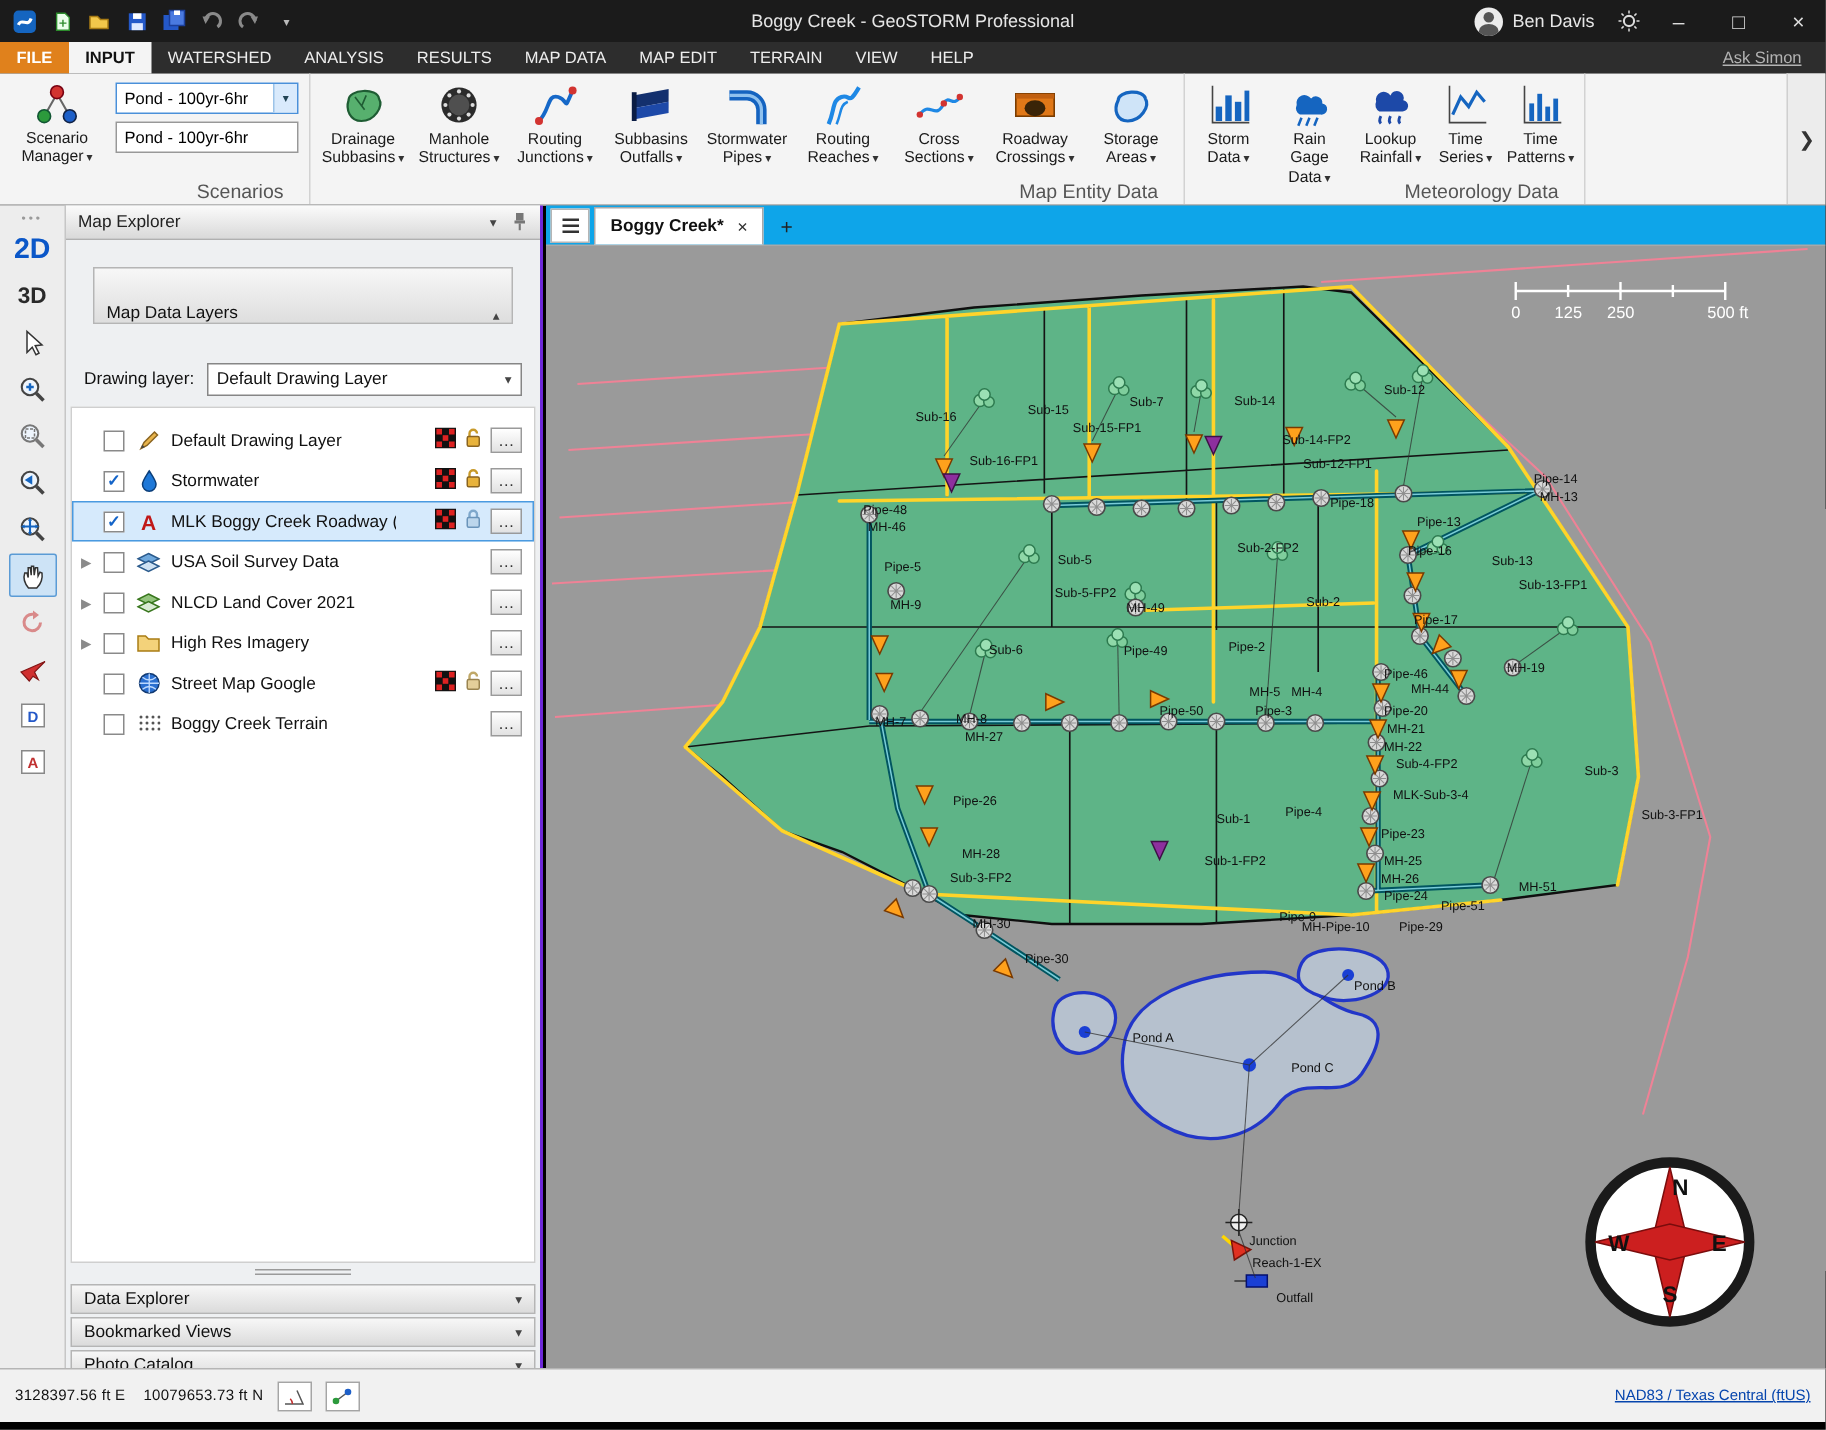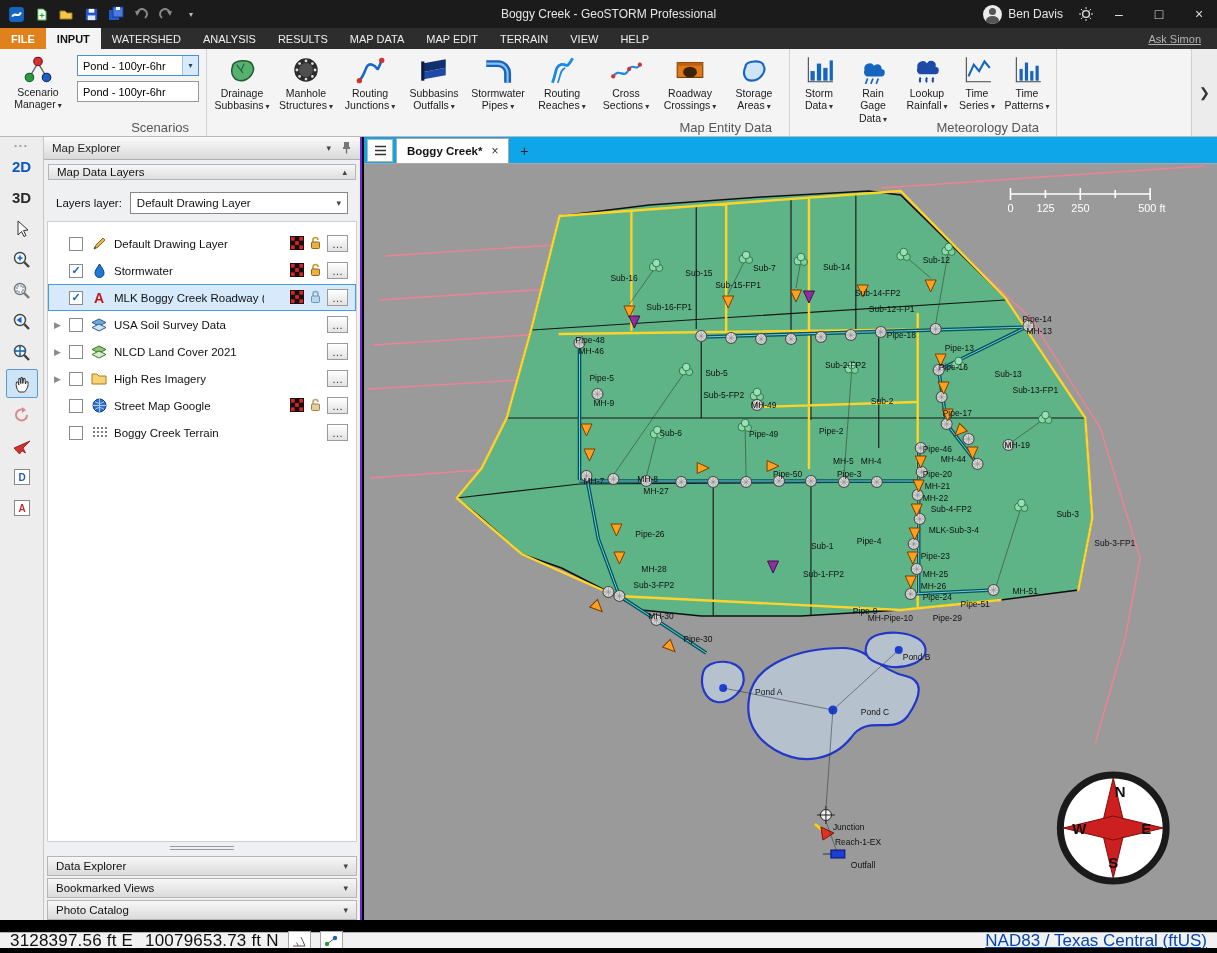--- a/index.html
+++ b/index.html
@@ -34,28 +34,28 @@
 .rexp{margin-left:auto;width:26px;background:#ececec;border-left:1px solid #cfcfcf;display:flex;align-items:center;justify-content:center;color:#333;font-size:13px}
 .scen-btn{width:70px;display:flex;flex-direction:column;align-items:center;padding-top:3px;font-size:10.5px;line-height:1.18;text-align:center;color:#1a1a1a}
 .scen-col{display:flex;flex-direction:column;gap:5px;padding:4px 4px 0}
 .combo{width:122px;height:21px;border:1px solid #4a90d9;background:#fff;font-size:11px;display:flex;align-items:center;padding-left:5px}
 .combo .dd{margin-left:auto;width:16px;height:100%;background:#d9eafc;border-left:1px solid #9cc3e8;display:flex;align-items:center;justify-content:center;font-size:8px;color:#245}
 .tbox{width:122px;height:21px;border:1px solid #989898;background:#fff;font-size:11px;display:flex;align-items:center;padding-left:5px}
 
 .lefttool{position:absolute;left:0;top:137px;width:44px;bottom:33px;background:#ededed;border-right:1px solid #c6c6c6;display:flex;flex-direction:column;align-items:center;padding-top:3px;gap:2px}
 .ltb{width:32px;height:29px;display:flex;align-items:center;justify-content:center;border:1px solid transparent;border-radius:2px}
 .ltb.sel{background:#cde3f6;border-color:#5b9bd5}
-.lt2d{font-weight:bold;font-size:15px;color:#0b57c8}
+.lt2d{font-weight:bold;font-size:19px;color:#0b57c8}
 .lt3d{font-weight:bold;font-size:15px;color:#2a2a2a}
 .grip{color:#9a9a9a;font-size:8px;letter-spacing:2px;height:10px;display:flex;align-items:center}
 
 .panel{position:absolute;left:44px;top:137px;width:318px;bottom:33px;background:#eef0f2;border-right:2px solid #6d28d9;display:flex;flex-direction:column}
 .phead{height:23px;background:linear-gradient(#fbfbfb,#d9d9d9);border-bottom:1px solid #b0b0b0;display:flex;align-items:center;padding:0 8px;font-size:11.5px;color:#222}
 .phead .sp{margin-left:auto;display:flex;gap:10px;align-items:center;color:#444;font-size:9px}
-.sechead{margin:4px;height:16px;background:linear-gradient(#f7f7f7,#dedede);border:1px solid #b5b5b5;display:flex;align-items:center;padding:0 8px;font-size:11.5px;color:#111}
+.sechead{margin:18px;height:38px;background:linear-gradient(#f7f7f7,#dedede);border:1px solid #b5b5b5;display:flex;align-items:flex-end;padding:0 8px;font-size:11.5px;color:#111}
 .sechead .cv,.bbar .cv{margin-left:auto;font-size:9px;color:#444}
 .drawrow{display:flex;align-items:center;gap:8px;padding:8px 12px 7px;font-size:11.5px;color:#111}
 .dselect{flex:1;height:22px;border:1px solid #868686;background:#fff;display:flex;align-items:center;padding:0 6px;font-size:11.5px}
 .dselect .cv{margin-left:auto;font-size:9px;color:#444}
 .tree{flex:1;background:#fff;margin:0 3px;border:1px solid #cfcfcf;padding-top:8px;overflow:hidden}
 .trow{height:27px;display:flex;align-items:center;padding:0 8px 0 6px;font-size:11.5px;color:#111}
 .trow.sel{background:#d6eafc;outline:1.5px solid #4a9ae0;outline-offset:-1.5px}
 .texp{width:15px;color:#8a8a8a;font-size:9px;text-align:left}
 .tcb{width:14px;height:14px;border:1px solid #8a8a8a;background:#fff;margin-right:7px;display:flex;align-items:center;justify-content:center;font-size:11px;color:#1464c8;font-weight:bold;flex:none}
 .tcb.checked::after{content:"\2713"}
@@ -77,21 +77,21 @@
 .maplabel{font-size:8.5px;fill:#101010}
 .pink{stroke:#ef8296;stroke-width:1.4;fill:none}
 .bline{stroke:#141414;stroke-width:1.1;fill:none}
 .yellow{stroke:#ffd42a;stroke-width:2.4;fill:none;stroke-linecap:round}
 .pipeo{stroke:#015560;stroke-width:3.6;fill:none}
 .pipei{stroke:#79ccd8;stroke-width:1;fill:none}
 .pond{fill:#b6c1ce;stroke:#2236c8;stroke-width:2.2}
 .sctext{font-size:11px;fill:#fff}
 .cmp{font-size:15px;font-weight:bold;fill:#111;text-anchor:middle}
 
-.statusbar{position:absolute;left:0;bottom:5px;width:100%;height:16px;background:#f1f1f1;border-top:1px solid #b5b5b5;display:flex;align-items:center;font-size:17px;color:#111;padding:0 10px}
+.statusbar{position:absolute;left:0;bottom:5px;width:100%;height:36px;background:#f1f1f1;border-top:1px solid #b5b5b5;display:flex;align-items:center;font-size:10px;color:#111;padding:0 10px}
 .coord{letter-spacing:.2px}
 .sb-ic{width:23px;height:20px;border:1px solid #a5a5a5;background:#fff;display:flex;align-items:center;justify-content:center;margin-left:9px}
 .crs{margin-left:auto;color:#0645ad;text-decoration:underline}
 .blackstrip{position:absolute;bottom:0;width:100%;height:5px;background:#000}
 </style>
 </head>
 <body>
 
 <div class="titlebar">
   <div class="tb-icons">
@@ -429,21 +429,21 @@
             <rect x="2" y="6" width="7" height="2" fill="#777"></rect>
             <line x1="5.5" y1="8" x2="5.5" y2="12.5" stroke="#777" stroke-width="1.4"></line>
           </svg></span>
     </span>
   </div>
   <div class="sechead">
     <span>Map Data Layers</span>
     <span class="cv">▴</span>
   </div>
   <div class="drawrow">
-    <span>Layers layer:</span>
+    <span>Drawing layer:</span>
     <div class="dselect">
       <span>Default Drawing Layer</span>
       <span class="cv">▾</span>
     </div>
   </div>
   <div class="tree">
     <div class="trow">
       <span class="texp"></span>
       <span class="tcb"></span>
       <span class="ticon">

